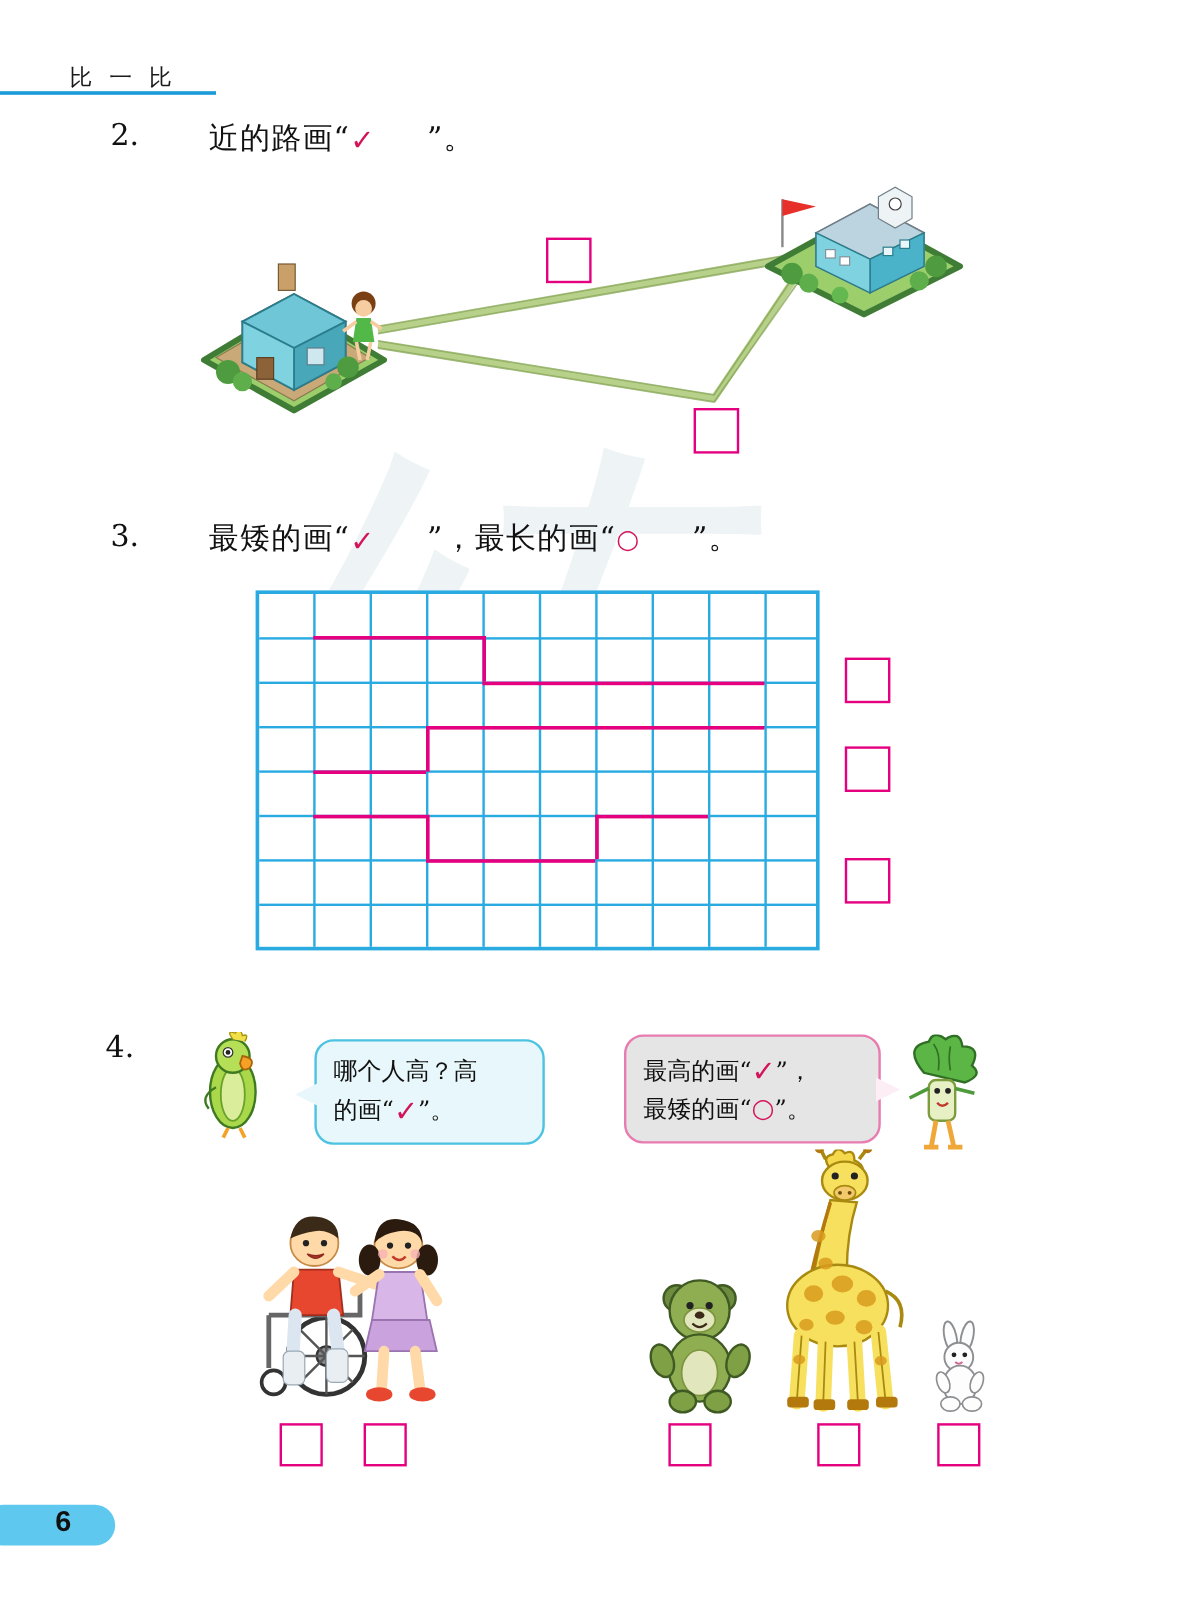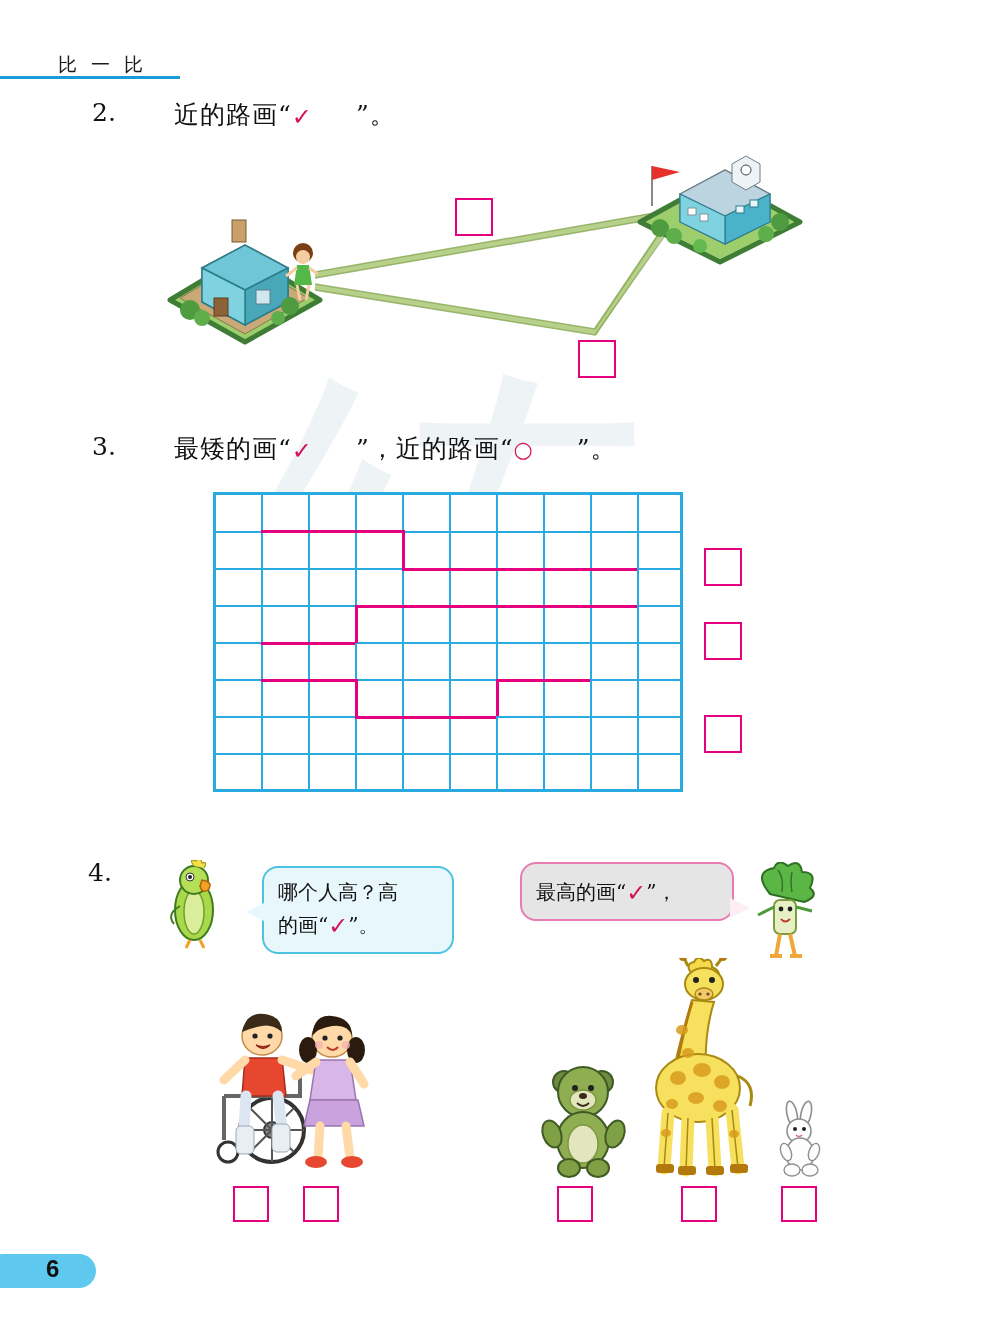--- a/index.html
+++ b/index.html
@@ -200,21 +200,21 @@
     </svg>
   </div>
 
   <div class="abox" style="left:455px;top:198px;width:34px;height:34px;"></div>
   <div class="abox" style="left:578px;top:340px;width:34px;height:34px;"></div>
 
   <div class="q" style="left:92px;top:432px;">
     <span class="q-num">3.</span>
   </div>
   <div class="q" style="left:130px;top:432px;">
-    <span class="q-text">最矮的画“</span><span class="tick">✓</span><span class="q-text">”，近的路画“</span><span class="circ">○</span><span class="q-text">”。</span>
+    <span class="q-text">最矮的画“</span><span class="tick">✓</span><span class="q-text">”，最长的画“</span><span class="circ">○</span><span class="q-text">”。</span>
   </div>
 
   <div class="grid">
 
     <div class="gline-v" style="left:45px;"></div>
     <div class="gline-v" style="left:92px;"></div>
     <div class="gline-v" style="left:139px;"></div>
     <div class="gline-v" style="left:186px;"></div>
     <div class="gline-v" style="left:233px;"></div>
     <div class="gline-v" style="left:280px;"></div>
@@ -267,20 +267,21 @@
     </svg>
   </div>
 
   <div class="bubble blue" style="left:262px;top:866px;width:160px;">
     <div>哪个人高？高</div>
     <div><span>的画“</span><span class="tick">✓</span><span>”。</span></div>
   </div>
 
   <div class="bubble pink" style="left:520px;top:862px;width:182px;">
     <div><span>最高的画“</span><span class="tick">✓</span><span>”，</span></div>
+    <div><span>最矮的画“</span><span class="circ">○</span><span>”。</span></div>
   </div>
 
   <div class="ill" style="left:740px;top:862px;width:90px;height:100px;">
     <svg width="90" height="100" viewBox="0 0 90 100">
       <path d="M30 32 q-18 -22 4 -26 q4 -10 14 -2 q12 -8 14 6 q16 0 8 16 q10 8 -6 14 Z" fill="#5cb646" stroke="#2f7024" stroke-width="2"></path>
       <path d="M38 8 q6 8 4 22 M52 10 q-2 10 0 20" stroke="#2f7024" stroke-width="1.4" fill="none"></path>
       <rect x="34" y="38" width="22" height="34" rx="6" fill="#e7f0c5" stroke="#7d9c3c" stroke-width="2"></rect>
       <circle cx="41" cy="47" r="2.4" fill="#222"></circle>
       <circle cx="50" cy="47" r="2.4" fill="#222"></circle>
       <path d="M41 57 q4 5 9 0" stroke="#c0392b" stroke-width="2" fill="none"></path>

